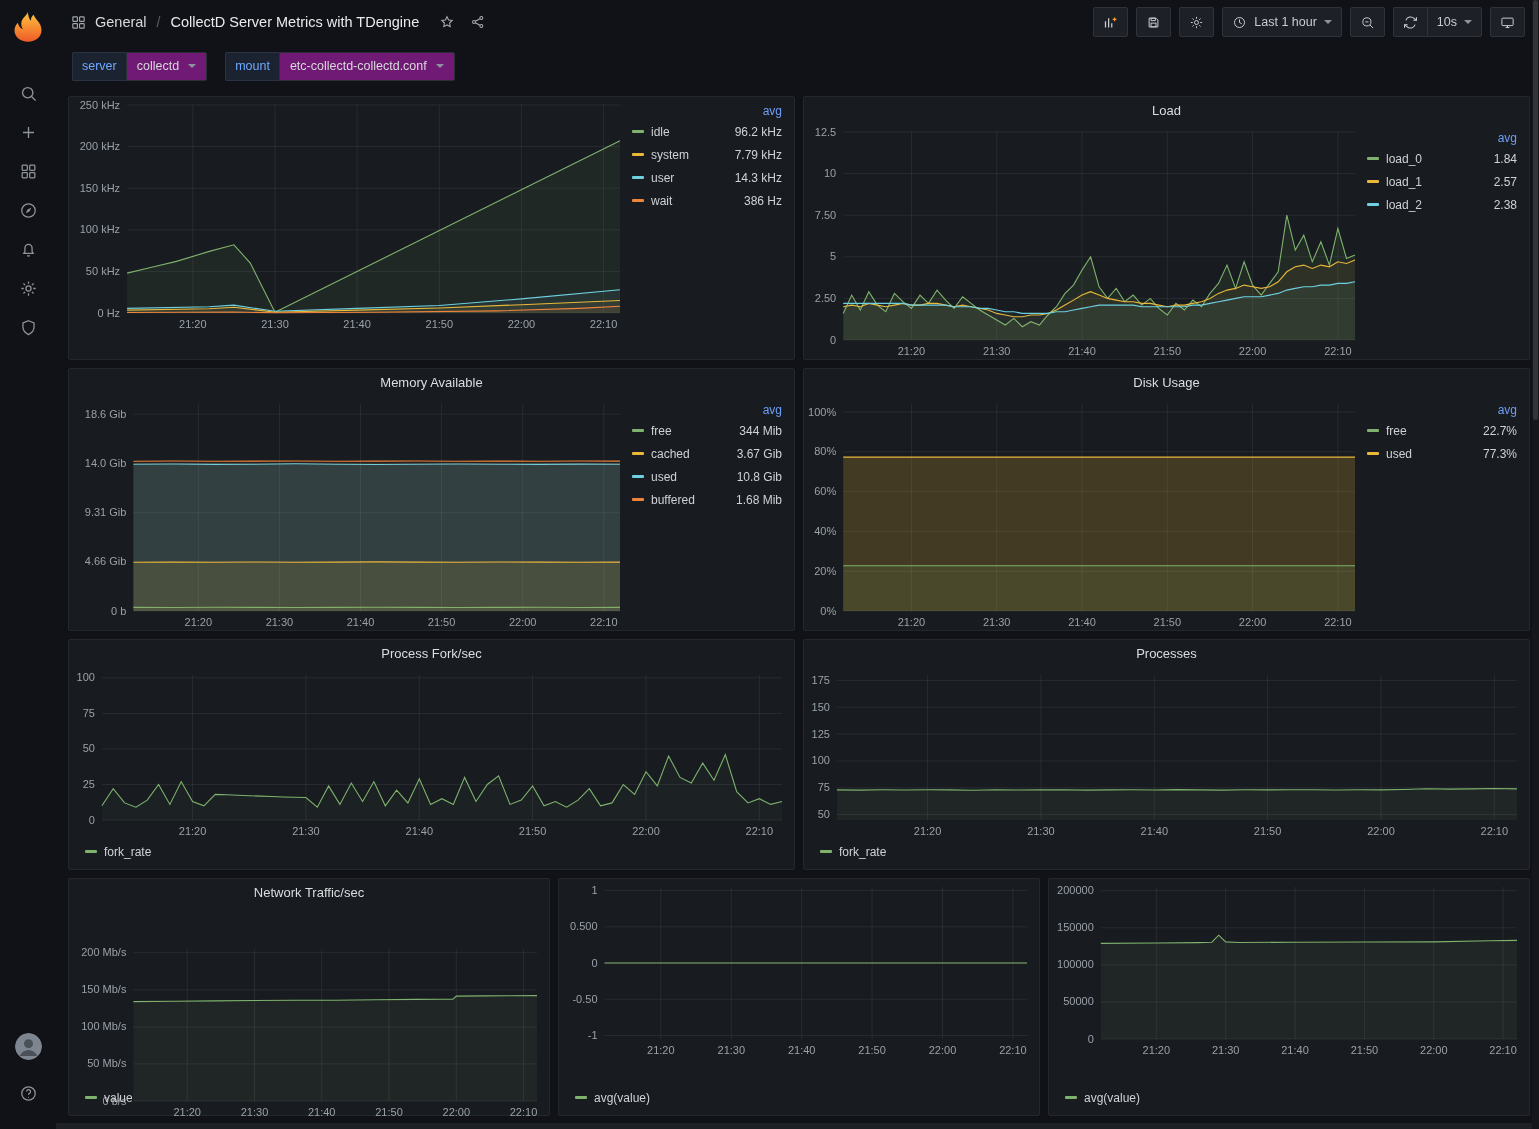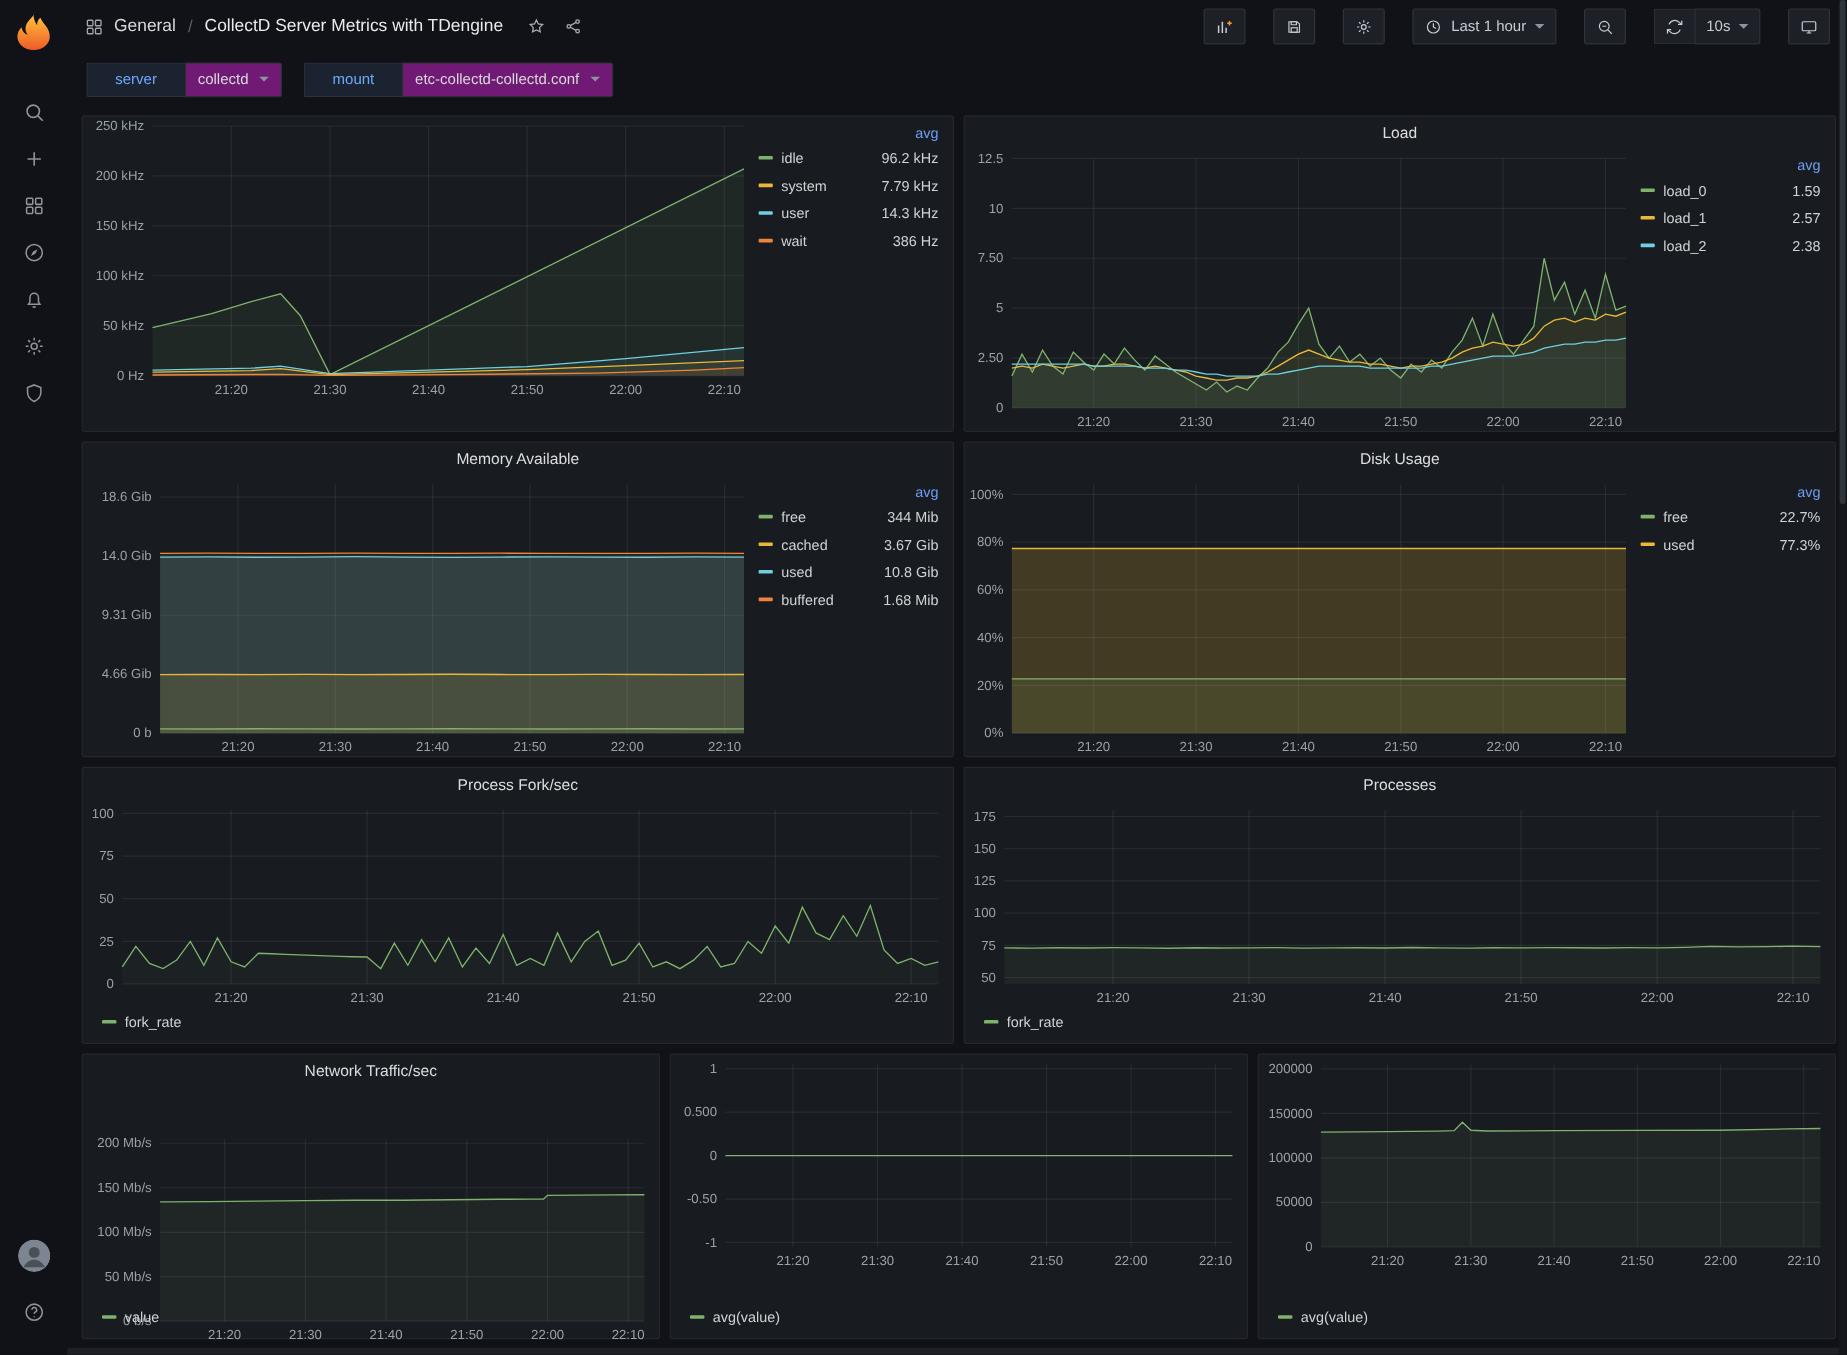--- a/index.html
+++ b/index.html
@@ -17,31 +17,31 @@
   
   .main{flex:1;display:flex;flex-direction:column;min-width:0;}
   .topnav{height:44px;flex:none;display:flex;align-items:center;padding:0 14px;gap:8px;}
   .crumb-icon{color:#9fa6ad;display:flex;}
   .crumb-icon svg{width:17px;height:17px;}
   .crumb-section{font-size:14.5px;color:#d8d9da;cursor:pointer;}
   .crumb-sep{color:#5a5f66;font-size:14px;margin:0 2px;}
   .crumb-title{font-size:14.5px;color:#e9eaeb;}
   .title-icons{display:flex;align-items:center;gap:15px;margin-left:12px;color:#a7acb2;}
   .title-icons svg{width:16px;height:16px;}
-  .nav-right{margin-left:auto;display:flex;align-items:flex-start;gap:23px;}
+  .nav-right{margin-left:auto;display:flex;align-items:flex-start;gap:8px;}
   .navbtn{display:flex;align-items:center;gap:7px;height:30px;padding:0 9px;background:#1d2127;border:1px solid #2e333a;border-radius:2px;color:#c7ccd1;font-size:12.5px;cursor:pointer;white-space:nowrap;}
   .navbtn svg{width:15px;height:15px;}
   .btn-group{display:flex;}
   .btn-group .navbtn:first-child{border-radius:2px 0 0 2px;border-right:none;}
   .btn-group .navbtn:last-child{border-radius:0 2px 2px 0;}
   .caret{width:0;height:0;border-left:4px solid transparent;border-right:4px solid transparent;border-top:4px solid #8e949b;display:inline-block;}
   
   .submenu{height:44px;flex:none;display:flex;align-items:center;padding:0 16px;gap:18px;}
   .var{display:flex;height:29px;cursor:default;}
-  .var-label{display:flex;align-items:center;padding:0 23px;background:#1c2330;color:#6ea8fe;font-size:12.5px;border:1px solid #2b3342;border-right:none;border-radius:2px 0 0 2px;}
+  .var-label{display:flex;align-items:center;padding:0 9px;background:#1c2330;color:#6ea8fe;font-size:12.5px;border:1px solid #2b3342;border-right:none;border-radius:2px 0 0 2px;}
   .var-value{display:flex;align-items:center;gap:9px;padding:0 10px;background:#701a75;border:1px solid #2b3037;color:#d8d9da;font-size:12.5px;border-radius:0 2px 2px 0;cursor:pointer;}
   
   .dashboard{flex:1;display:grid;grid-template-columns:repeat(6,1fr);grid-template-rows:264px 263px 231px 238px;gap:8px;padding:8px 9px 8px 12px;min-height:0;}
   .panel{background:#181b1f;border:1px solid #24272d;border-radius:2px;display:flex;flex-direction:column;min-width:0;min-height:0;}
   .p-cpu{grid-column:1/4;grid-row:1;}   .p-load{grid-column:4/7;grid-row:1;}
   .p-mem{grid-column:1/4;grid-row:2;}   .p-disk{grid-column:4/7;grid-row:2;}
   .p-fork{grid-column:1/4;grid-row:3;}  .p-proc{grid-column:4/7;grid-row:3;}
   .p-traf{grid-column:1/3;grid-row:4;gap:35px;}  .p-err{grid-column:3/5;grid-row:4;}  .p-pack{grid-column:5/7;grid-row:4;}
   .panel-title{height:27px;flex:none;display:flex;align-items:center;justify-content:center;font-size:13px;color:#dcdde0;cursor:pointer;}
   .panel-body{flex:1;min-height:0;display:flex;}
@@ -343,21 +343,21 @@
                 <polyline points="39.2,179.4 47.7,179.4 56.3,179.4 64.8,179.4 73.3,179.4 81.8,179.4 90.4,179.4 98.9,179.4 107.4,181.1 116.0,181.1 124.5,181.1 133.0,181.1 141.6,181.1 150.1,182.7 158.6,182.7 167.1,182.7 175.7,184.4 184.2,184.4 192.7,186.0 201.3,187.7 209.8,187.7 218.3,189.4 226.9,189.4 235.4,189.4 243.9,189.4 252.4,187.7 261.0,187.7 269.5,186.0 278.0,184.4 286.6,182.7 295.1,181.1 303.6,181.1 312.2,181.1 320.7,181.1 329.2,181.1 337.8,182.7 346.3,182.7 354.8,182.7 363.3,182.7 371.9,182.7 380.4,182.7 388.9,181.1 397.5,181.1 406.0,179.4 414.5,177.7 423.0,176.1 431.6,174.4 440.1,172.7 448.6,172.7 457.2,172.7 465.7,171.1 474.2,169.4 482.8,166.1 491.3,164.4 499.8,162.8 508.3,162.8 516.9,161.1 525.4,161.1 533.9,159.4 542.5,159.4 551.0,157.8" fill="none" stroke="#6ed0e0" stroke-width="1.1"></polyline>
               </svg>
             </div>
           <aside class="legend-side">
               <div class="lg-row lg-head">
                 <span class="lg-val">avg</span>
               </div>
               <div class="lg-row">
                 <i class="lg-swatch" style="background:#7eb26d"></i>
                 <span class="lg-name">load_0</span>
-                <span class="lg-val">1.59</span>
+                <span class="lg-val">1.84</span>
               </div>
               <div class="lg-row">
                 <i class="lg-swatch" style="background:#eab839"></i>
                 <span class="lg-name">load_1</span>
                 <span class="lg-val">2.57</span>
               </div>
               <div class="lg-row">
                 <i class="lg-swatch" style="background:#6ed0e0"></i>
                 <span class="lg-name">load_2</span>
                 <span class="lg-val">2.38</span>

